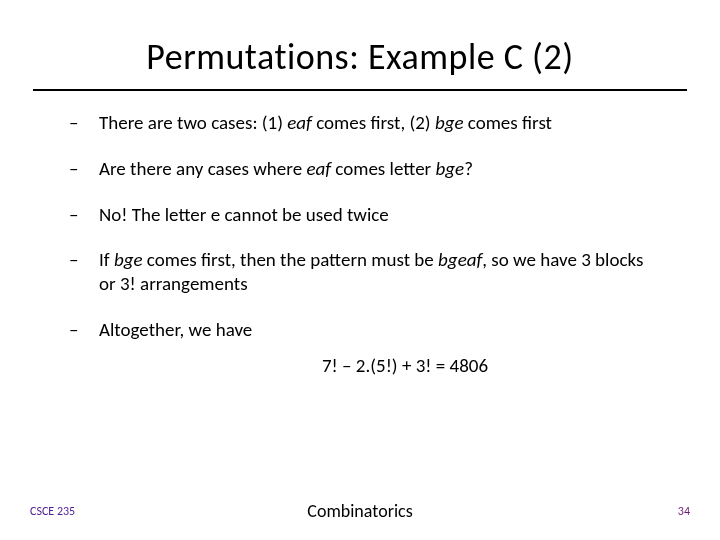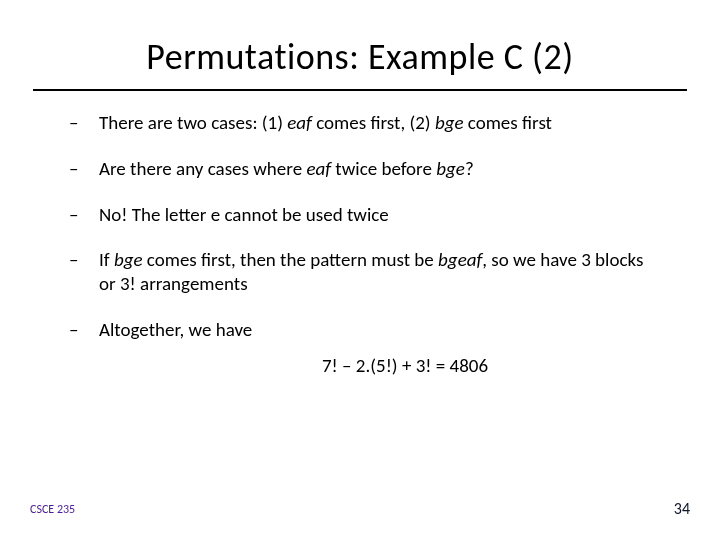--- a/index.html
+++ b/index.html
@@ -11,21 +11,21 @@
   .content { padding: 20px 60px 0 60px; }
   .item { display: flex; align-items: flex-start; margin-bottom: 22px; font-size: 19px; line-height: 1.25; }
   .item:last-of-type { margin-bottom: 0; }
   .dash { width: 30px; flex: 0 0 30px; text-align: left; font-size: 19px; }
   .text { flex: 1; }
   .it { font-style: italic; margin-top: 28px; }
   .formula { text-align: center; font-size: 19px; margin-top: 12px; margin-left: 90px; }
   .footer { position: absolute; bottom: 22px; left: 0; width: 100%; display: flex; align-items: center; justify-content: space-between; padding: 0 30px; font-size: 13px; }
   .footer-left { color: #4c1d95; font-size: 12px; }
   .footer-center { position: absolute; left: 50%; transform: translateX(-50%); font-size: 18px; }
-  .footer-right { font-size: 16px; color: #0f172a; }
+  .footer-right { font-size: 12px; color: #701a75; }
 </style>
 </head>
 <body>
 
 <div class="slide">
 
   <div class="title-wrap">
     <h1 class="title">Permutations: Example C (2)</h1>
   </div>
   <hr class="rule">
@@ -35,21 +35,21 @@
     <div class="item">
       <div class="dash">–</div>
       <div class="text">
         <span>There are two cases: (1) </span><span class="it">eaf</span><span> comes first, (2) </span><span class="it">bge</span><span> comes first</span>
       </div>
     </div>
 
     <div class="item">
       <div class="dash">–</div>
       <div class="text">
-        <span>Are there any cases where </span><span class="it">eaf</span><span> twice before </span><span class="it">bge</span><span>?</span>
+        <span>Are there any cases where </span><span class="it">eaf</span><span> comes letter </span><span class="it">bge</span><span>?</span>
       </div>
     </div>
 
     <div class="item">
       <div class="dash">–</div>
       <div class="text">No!  The letter e cannot be used twice</div>
     </div>
 
     <div class="item">
       <div class="dash">–</div>
@@ -62,16 +62,17 @@
       <div class="dash">–</div>
       <div class="text">Altogether, we have</div>
     </div>
 
     <div class="formula">7! – 2.(5!)  + 3! = 4806</div>
 
   </div>
 
   <div class="footer">
     <div class="footer-left">CSCE 235</div>
+    <div class="footer-center">Combinatorics</div>
     <div class="footer-right">34</div>
   </div>
 
 </div>
 
 </body></html>

